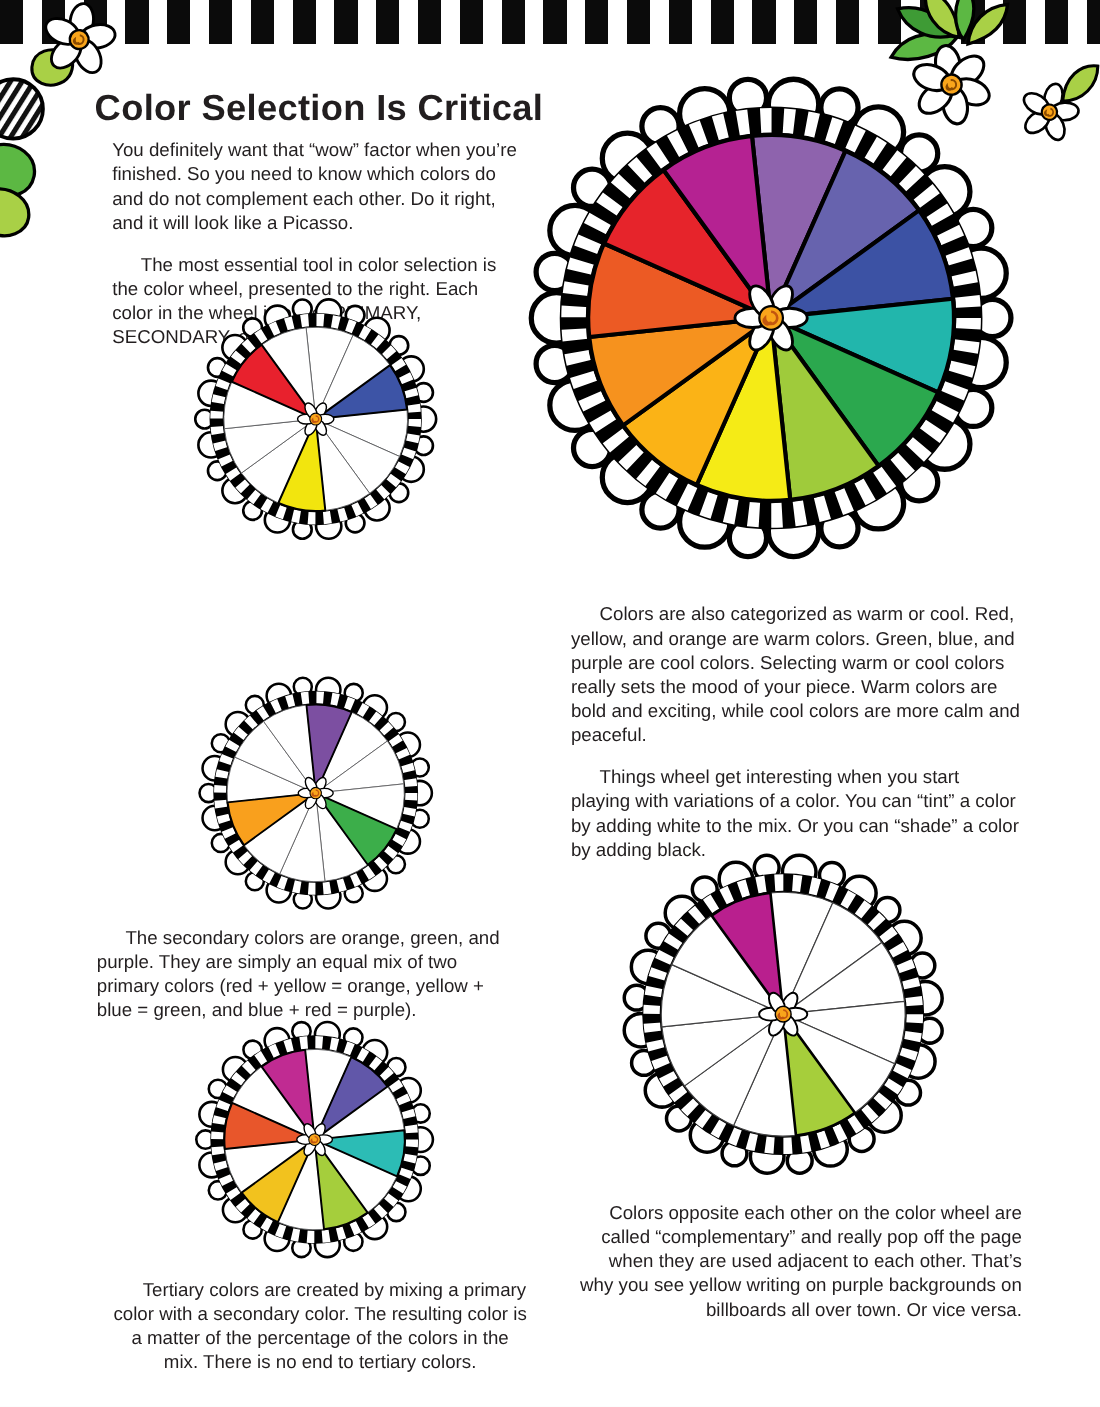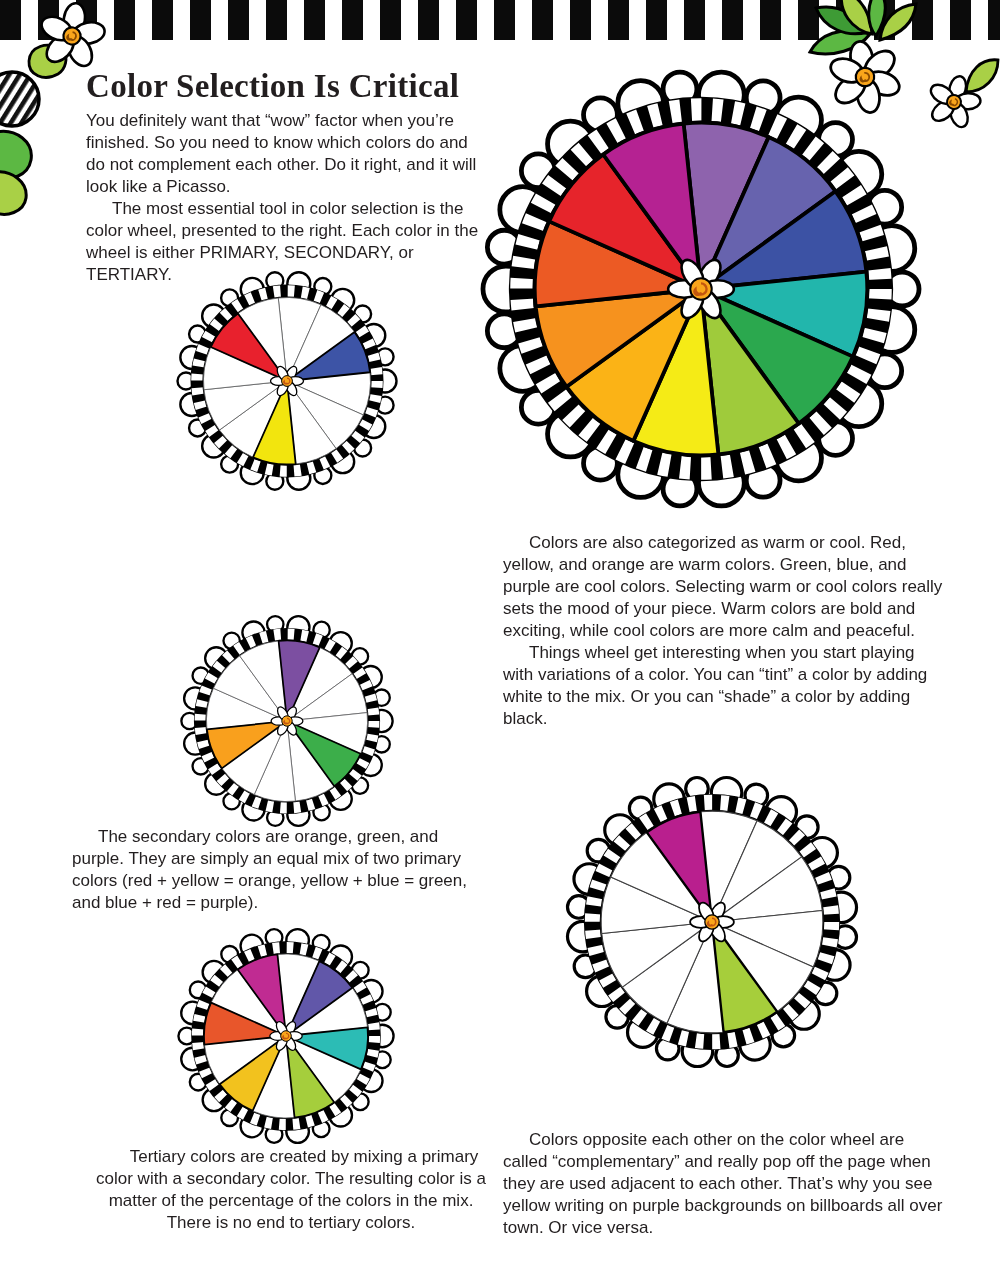--- a/index.html
+++ b/index.html
@@ -7,34 +7,34 @@
     position:relative;width:1000px;height:1279px;margin:0 auto;
     background:#ffffff;overflow:hidden;
     font-family:"Liberation Sans",sans-serif;color:#221e1f;
   }
   .band{
     position:absolute;left:0;top:0;width:1000px;height:40px;
     background:repeating-linear-gradient(90deg,#0b0b0b 0 21px,#ffffff 21px 38px);
   }
   .deco{position:absolute;}
   h1.title{
-    position:absolute;left:86px;top:68px;margin:0;
-    font-family:Liberation Serif, serif;font-weight:700;
+    position:absolute;left:86px;top:79px;margin:0;
+    font-family:Liberation Sans, sans-serif;font-weight:700;
     font-size:33px;letter-spacing:.3px;color:#221e1f;
   }
   .bt{font-size:17px;line-height:22px;color:#221e1f;}
-  .bt p{margin:0;}
+  .bt p{margin:16px;}
   .bt p.ind{text-indent:26px;}
   .txt{position:absolute;}
   #col-intro{left:86px;top:110px;width:404px;}
   #cap-primary{left:86px;top:486px;width:406px;}
   #cap-secondary{left:72px;top:826px;width:410px;}
   #cap-tertiary{left:86px;top:1146px;width:410px;text-align:center;}
   #col-warmcool{left:503px;top:532px;width:442px;}
-  #cap-complementary{left:503px;top:1129px;width:442px;}
+  #cap-complementary{left:503px;top:1076px;width:442px;text-align:right;}
   #wheels-layer{position:absolute;left:0;top:0;width:100%;height:100%;}
 </style>
 </head>
 <body>
 
 <div id="page">
 
   <div class="band"></div>
 
   <svg class="deco" style="left:0;top:0;" width="140" height="240" viewBox="0 0 140 240">

